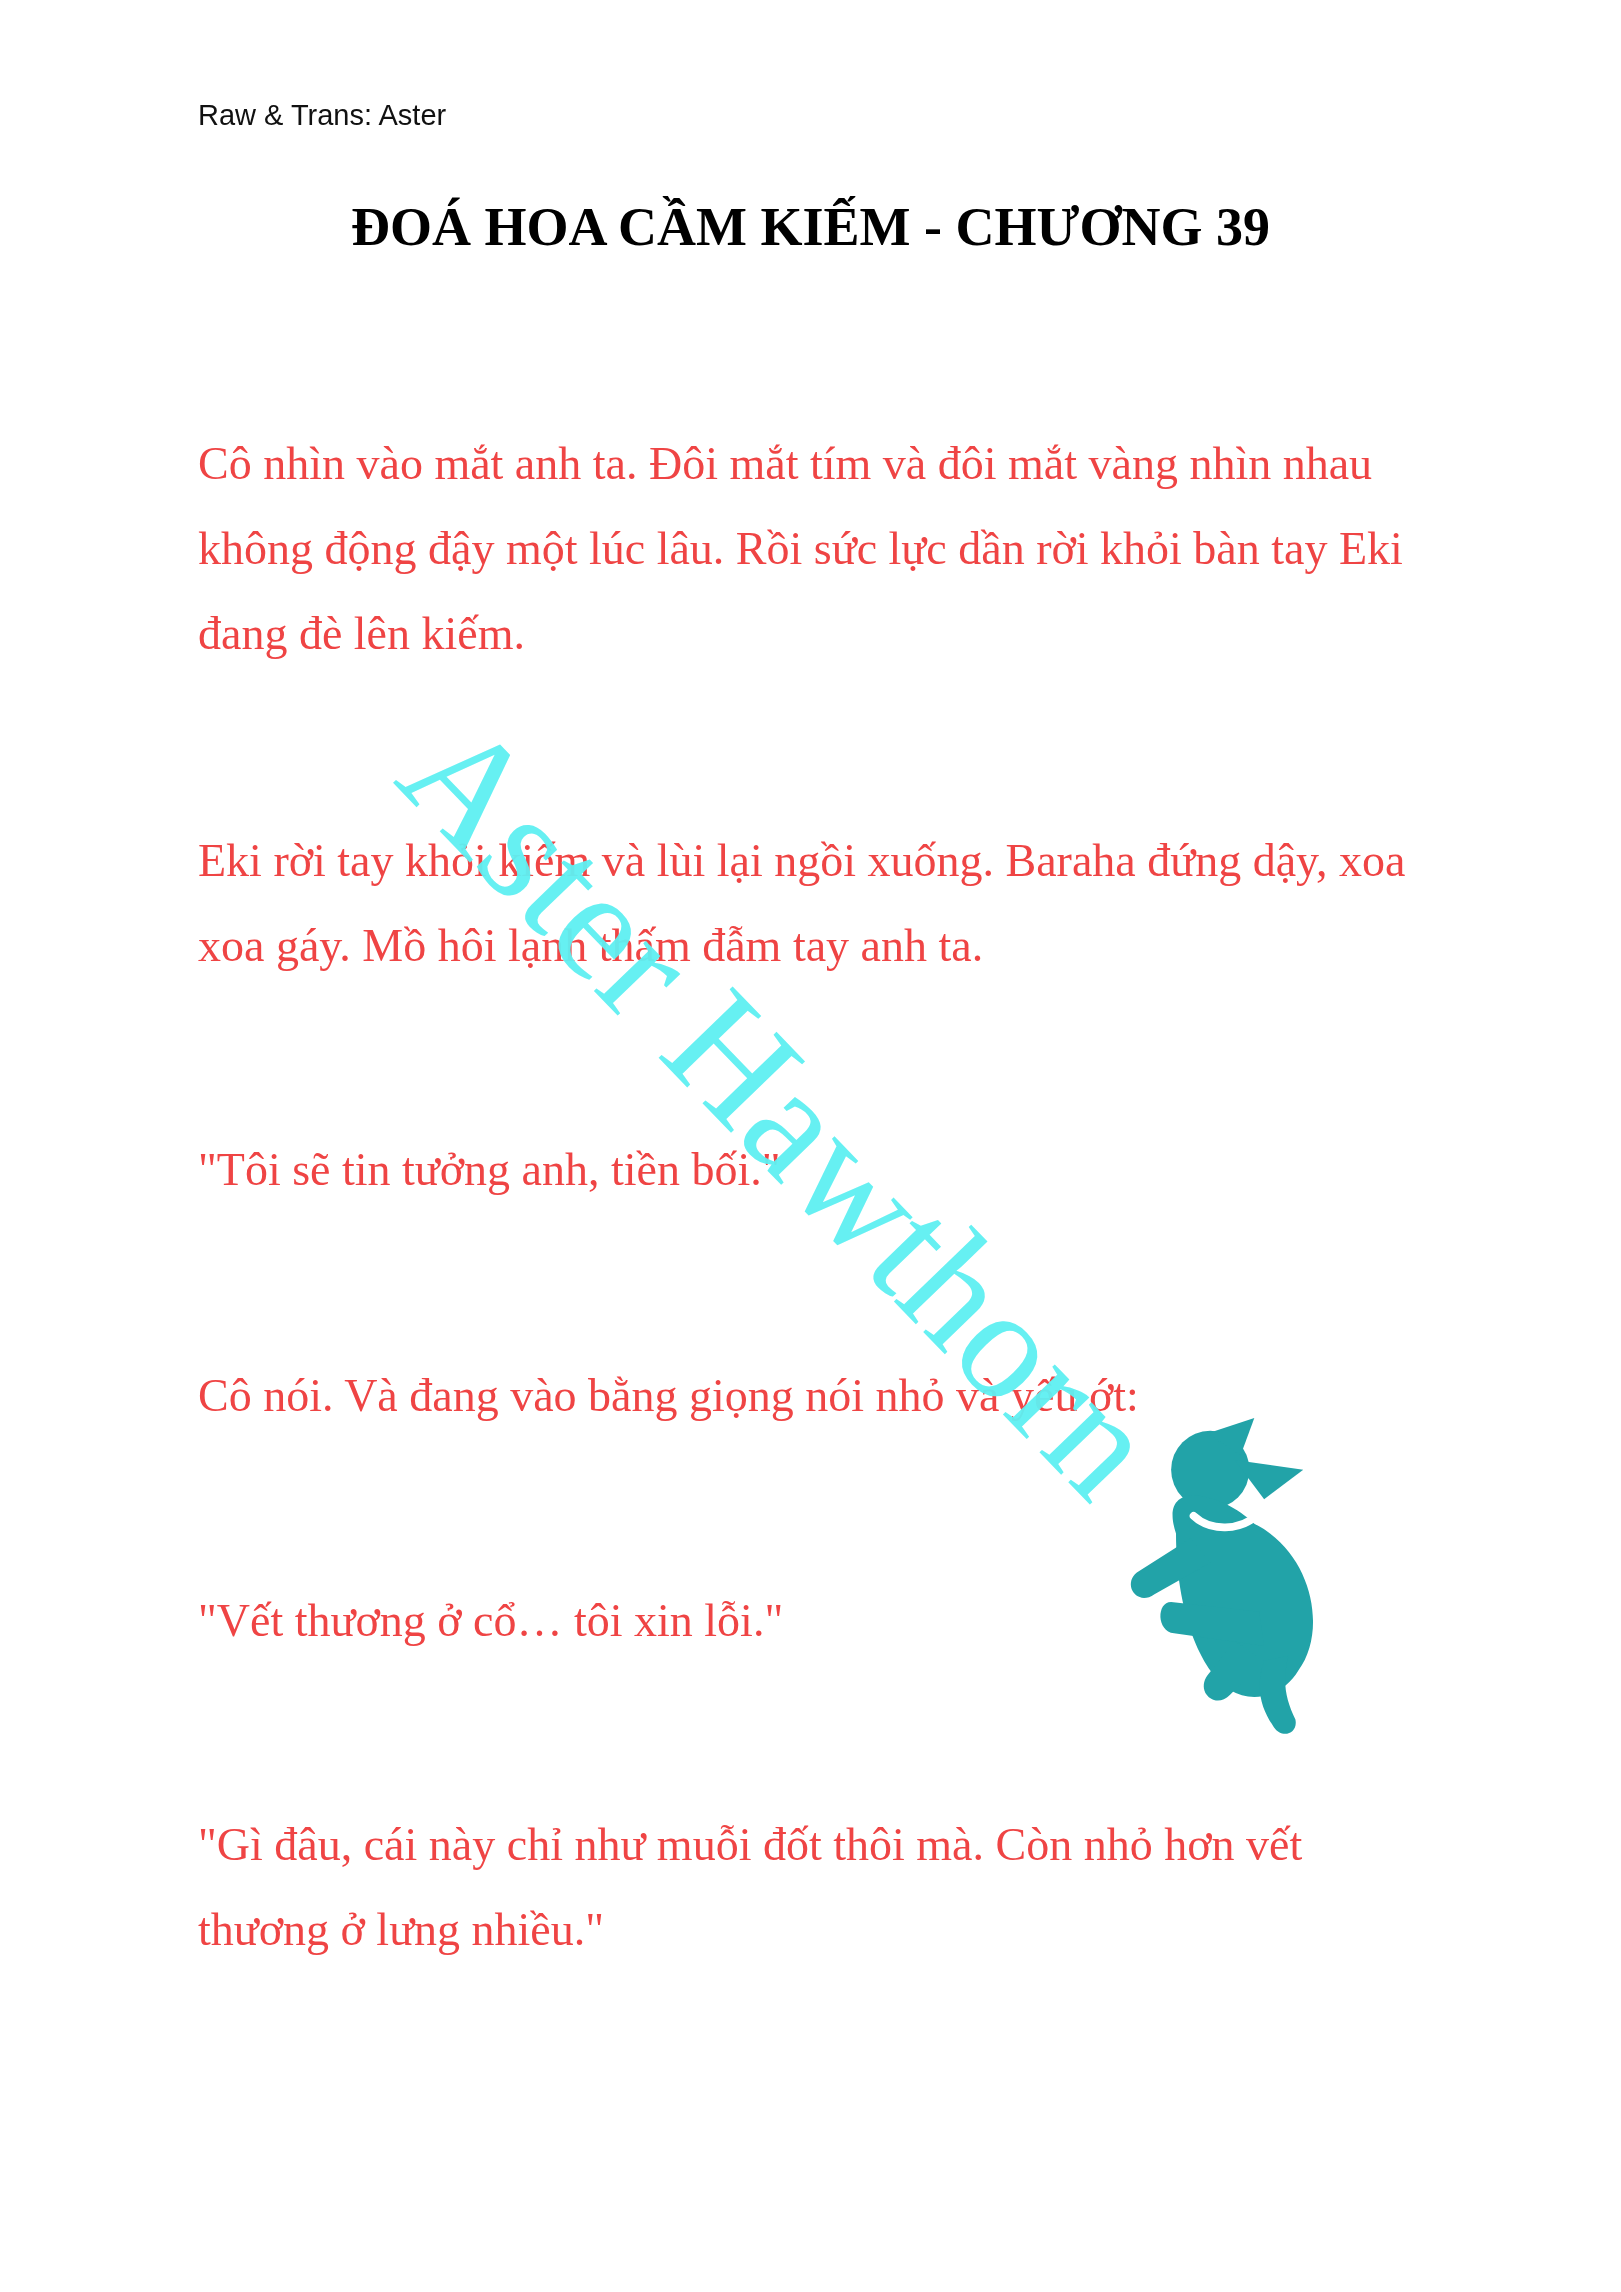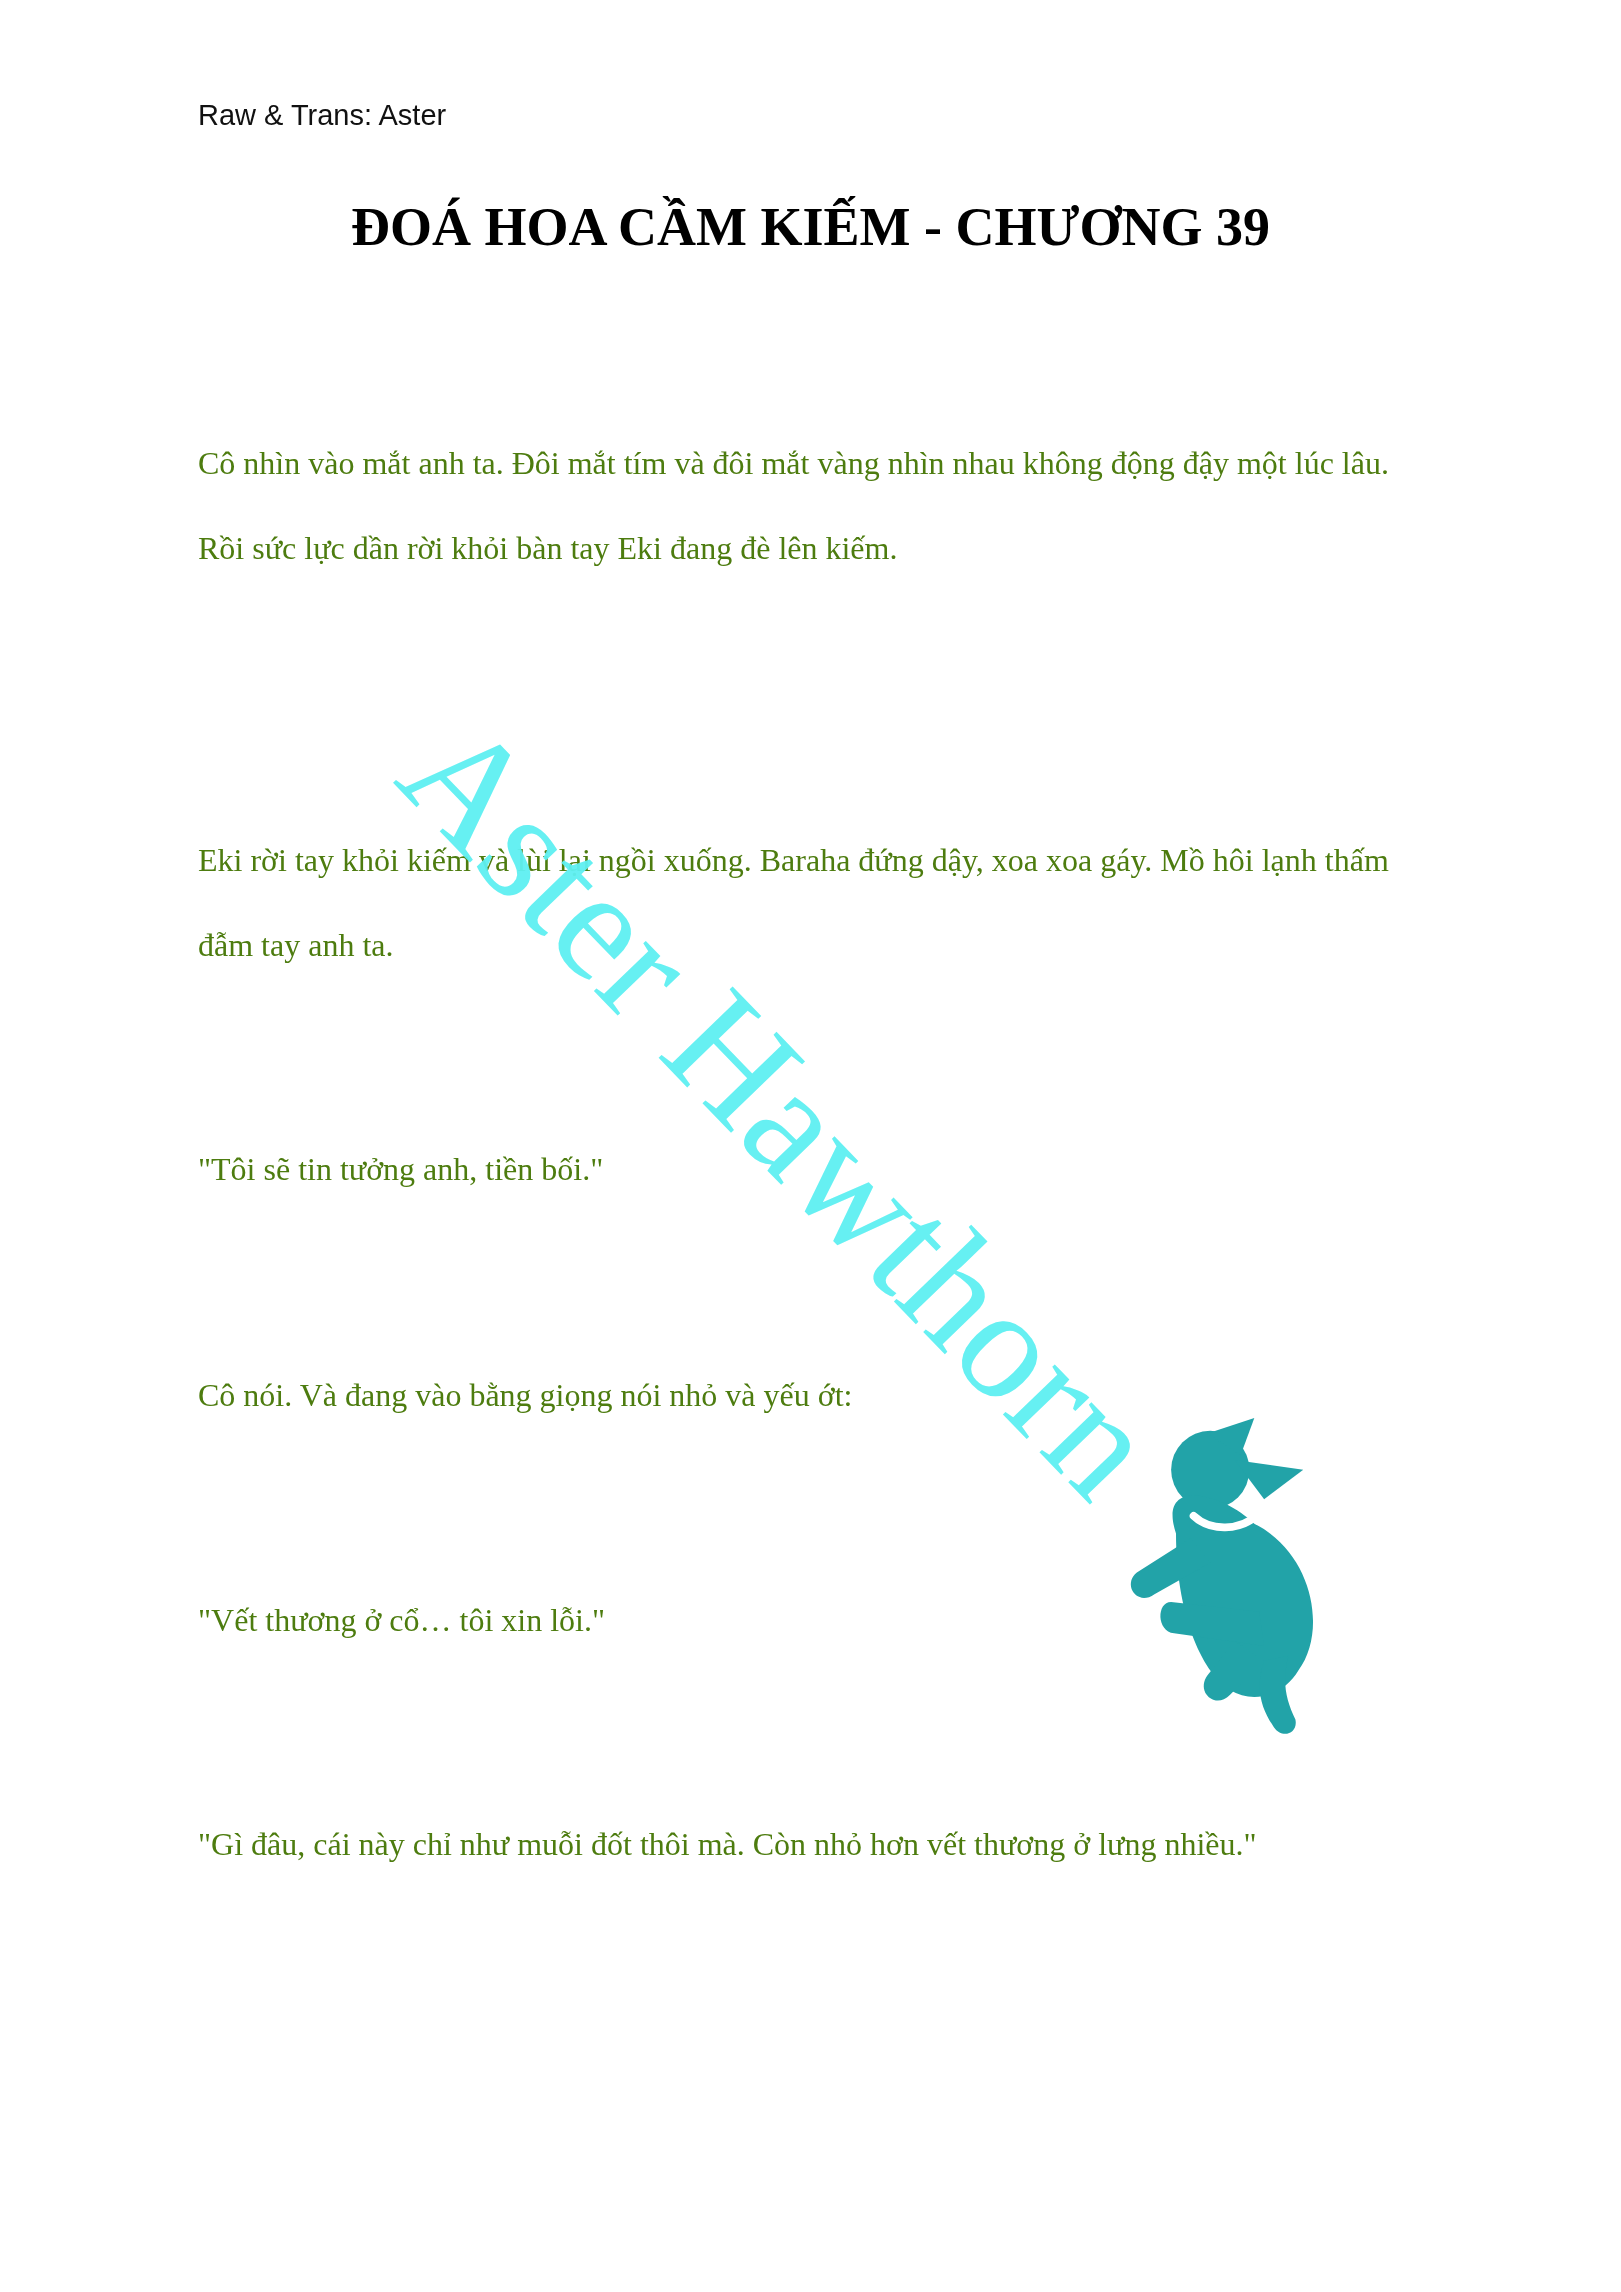--- a/index.html
+++ b/index.html
@@ -14,22 +14,22 @@
     }
     .title {
       position: absolute; left: 0; width: 1621px; top: 196px;
       text-align: center;
       font-family: "Liberation Serif", serif; font-weight: bold;
       font-size: 54px; color: #000; line-height: 63px;
       letter-spacing: 0px;
     }
     .para {
       position: absolute; left: 198px; width: 1235px;
-      font-family: "Liberation Serif", serif; font-size: 32px;
-      line-height: 85px; color: #4d7c0f;
+      font-family: "Liberation Serif", serif; font-size: 46px;
+      line-height: 85px; color: #ef4444;
     }
     .watermark {
       position: absolute; left: 167px; top: 1029px;
       width: 1225px; text-align: center;
       font-family: "Liberation Serif", serif; font-size: 157px;
       color: #5ef0f2; white-space: nowrap;
       transform: rotate(46deg); transform-origin: 50% 50%;
       line-height: 157px; opacity: 0.95;
       z-index: 1;
     }

